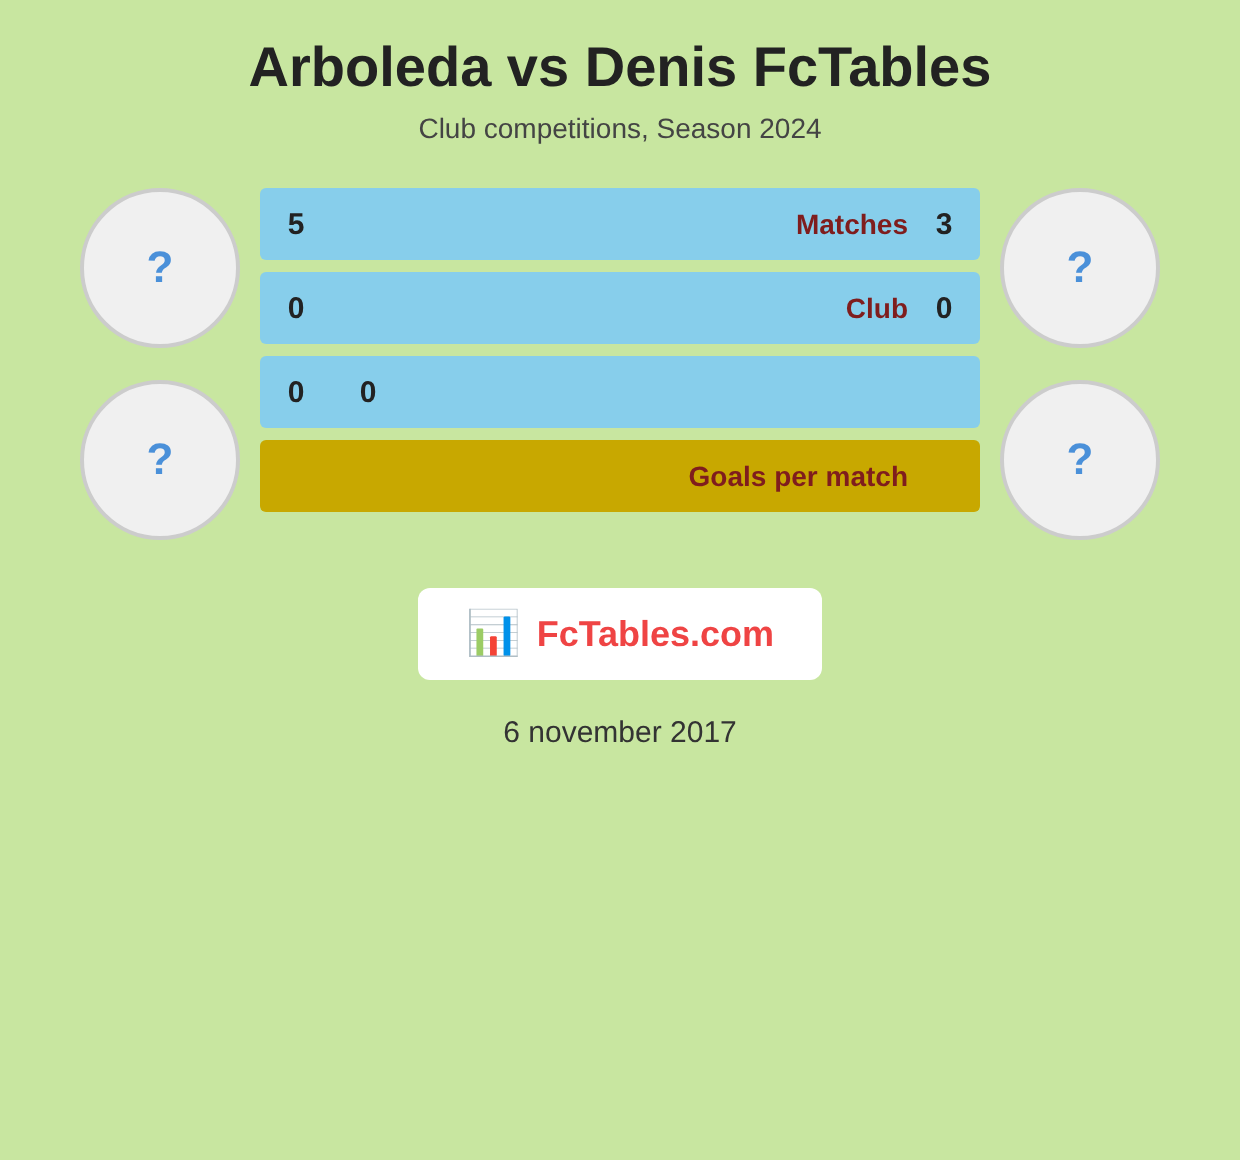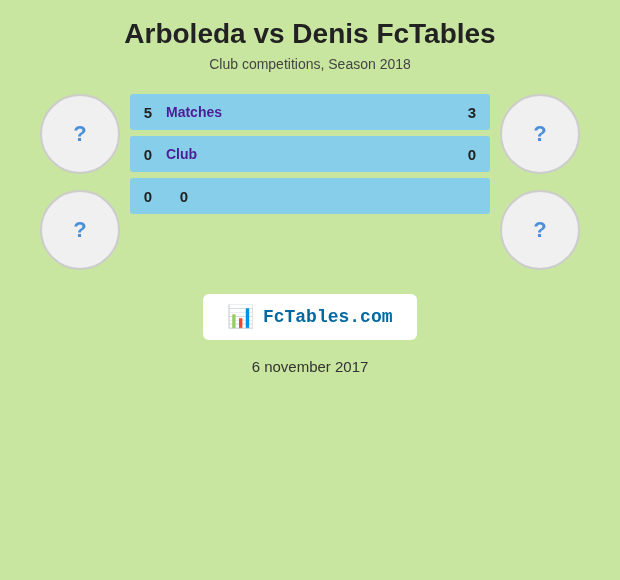--- a/index.html
+++ b/index.html
@@ -95,24 +95,24 @@
       text-align: center;
       font-size: 15px;
       font-weight: bold;
       color: #222;
       z-index: 1;
       flex-shrink: 0;
     }
 
     .stat-label {
       flex: 1;
-      text-align: left;
+      text-align: right;
       font-size: 14px;
       font-weight: bold;
-      color: #4c1d95;
+      color: #7f1d1d;
       z-index: 1;
     }
 
     .stat-value-right {
       width: 36px;
       text-align: center;
       font-size: 15px;
       font-weight: bold;
       color: #222;
       z-index: 1;
@@ -135,22 +135,21 @@
       gap: 8px;
     }
 
     .logo-icon {
       font-size: 22px;
     }
 
     .logo-text {
       font-size: 18px;
       font-weight: bold;
-      color: #0369a1;
-      font-family: Liberation Mono, monospace;
+      color: #ef4444;
     }
 
     .date-text {
       margin-top: 18px;
       font-size: 15px;
       color: #333;
       text-align: center;
     }
 
     .avatar-small {
@@ -164,21 +163,21 @@
       justify-content: center;
       font-size: 22px;
       color: #4a90d9;
       font-weight: bold;
     }
   </style>
 </head>
 <body>
 
 <h1 class="page-title">Arboleda vs Denis FcTables</h1>
-<p class="subtitle">Club competitions, Season 2018</p>
+<p class="subtitle">Club competitions, Season 2024</p>
 
 <div class="comparison-section">
 
   <div class="player-avatars-left">
     <div class="avatar">
       <span>?</span>
     </div>
     <div class="avatar-small">
       <span>?</span>
     </div>
@@ -196,20 +195,25 @@
       <span class="stat-value-left">0</span>
       <span class="stat-label">Club</span>
       <span class="stat-value-right">0</span>
     </div>
 
     <div class="stat-row">
       <span class="stat-value-left">0</span>
       <span class="stat-value-right">0</span>
     </div>
 
+    <div class="stat-row golden">
+      <span class="stat-value-left"></span>
+      <span class="stat-label">Goals per match</span>
+      <span class="stat-value-right"></span>
+    </div>
 
 
   </div>
 
   <div class="player-avatars-right">
     <div class="avatar">
       <span>?</span>
     </div>
     <div class="avatar-small">
       <span>?</span>

